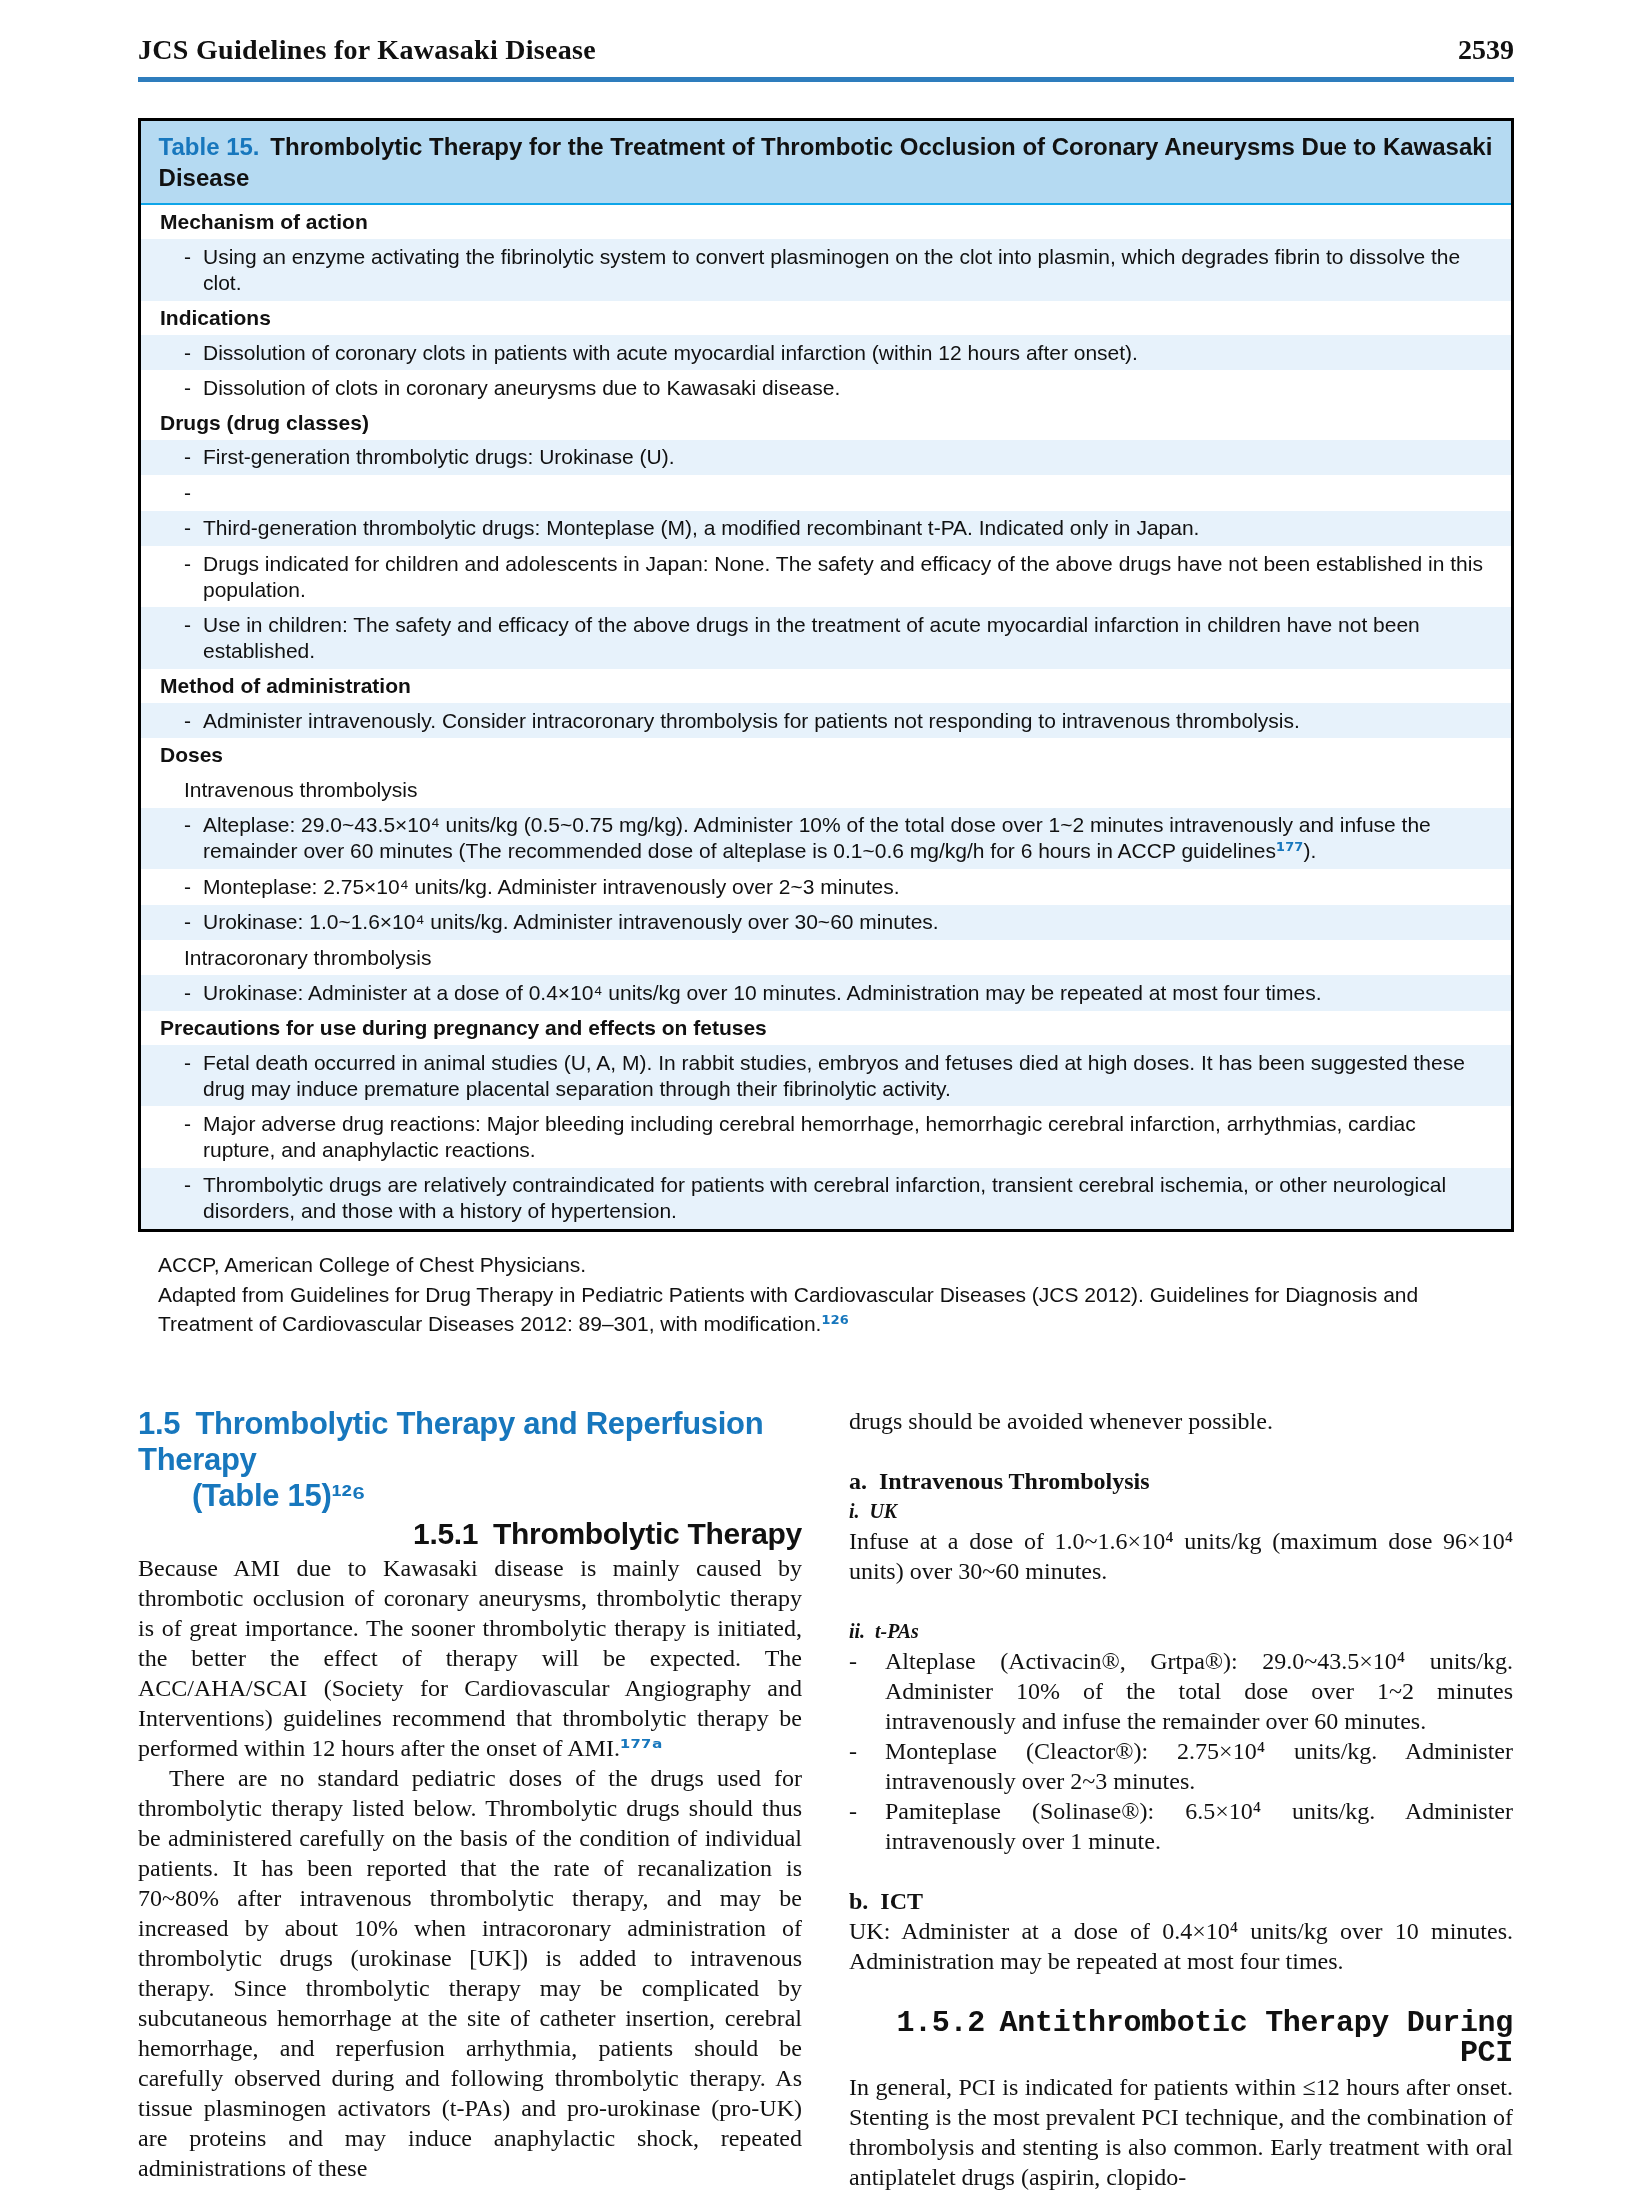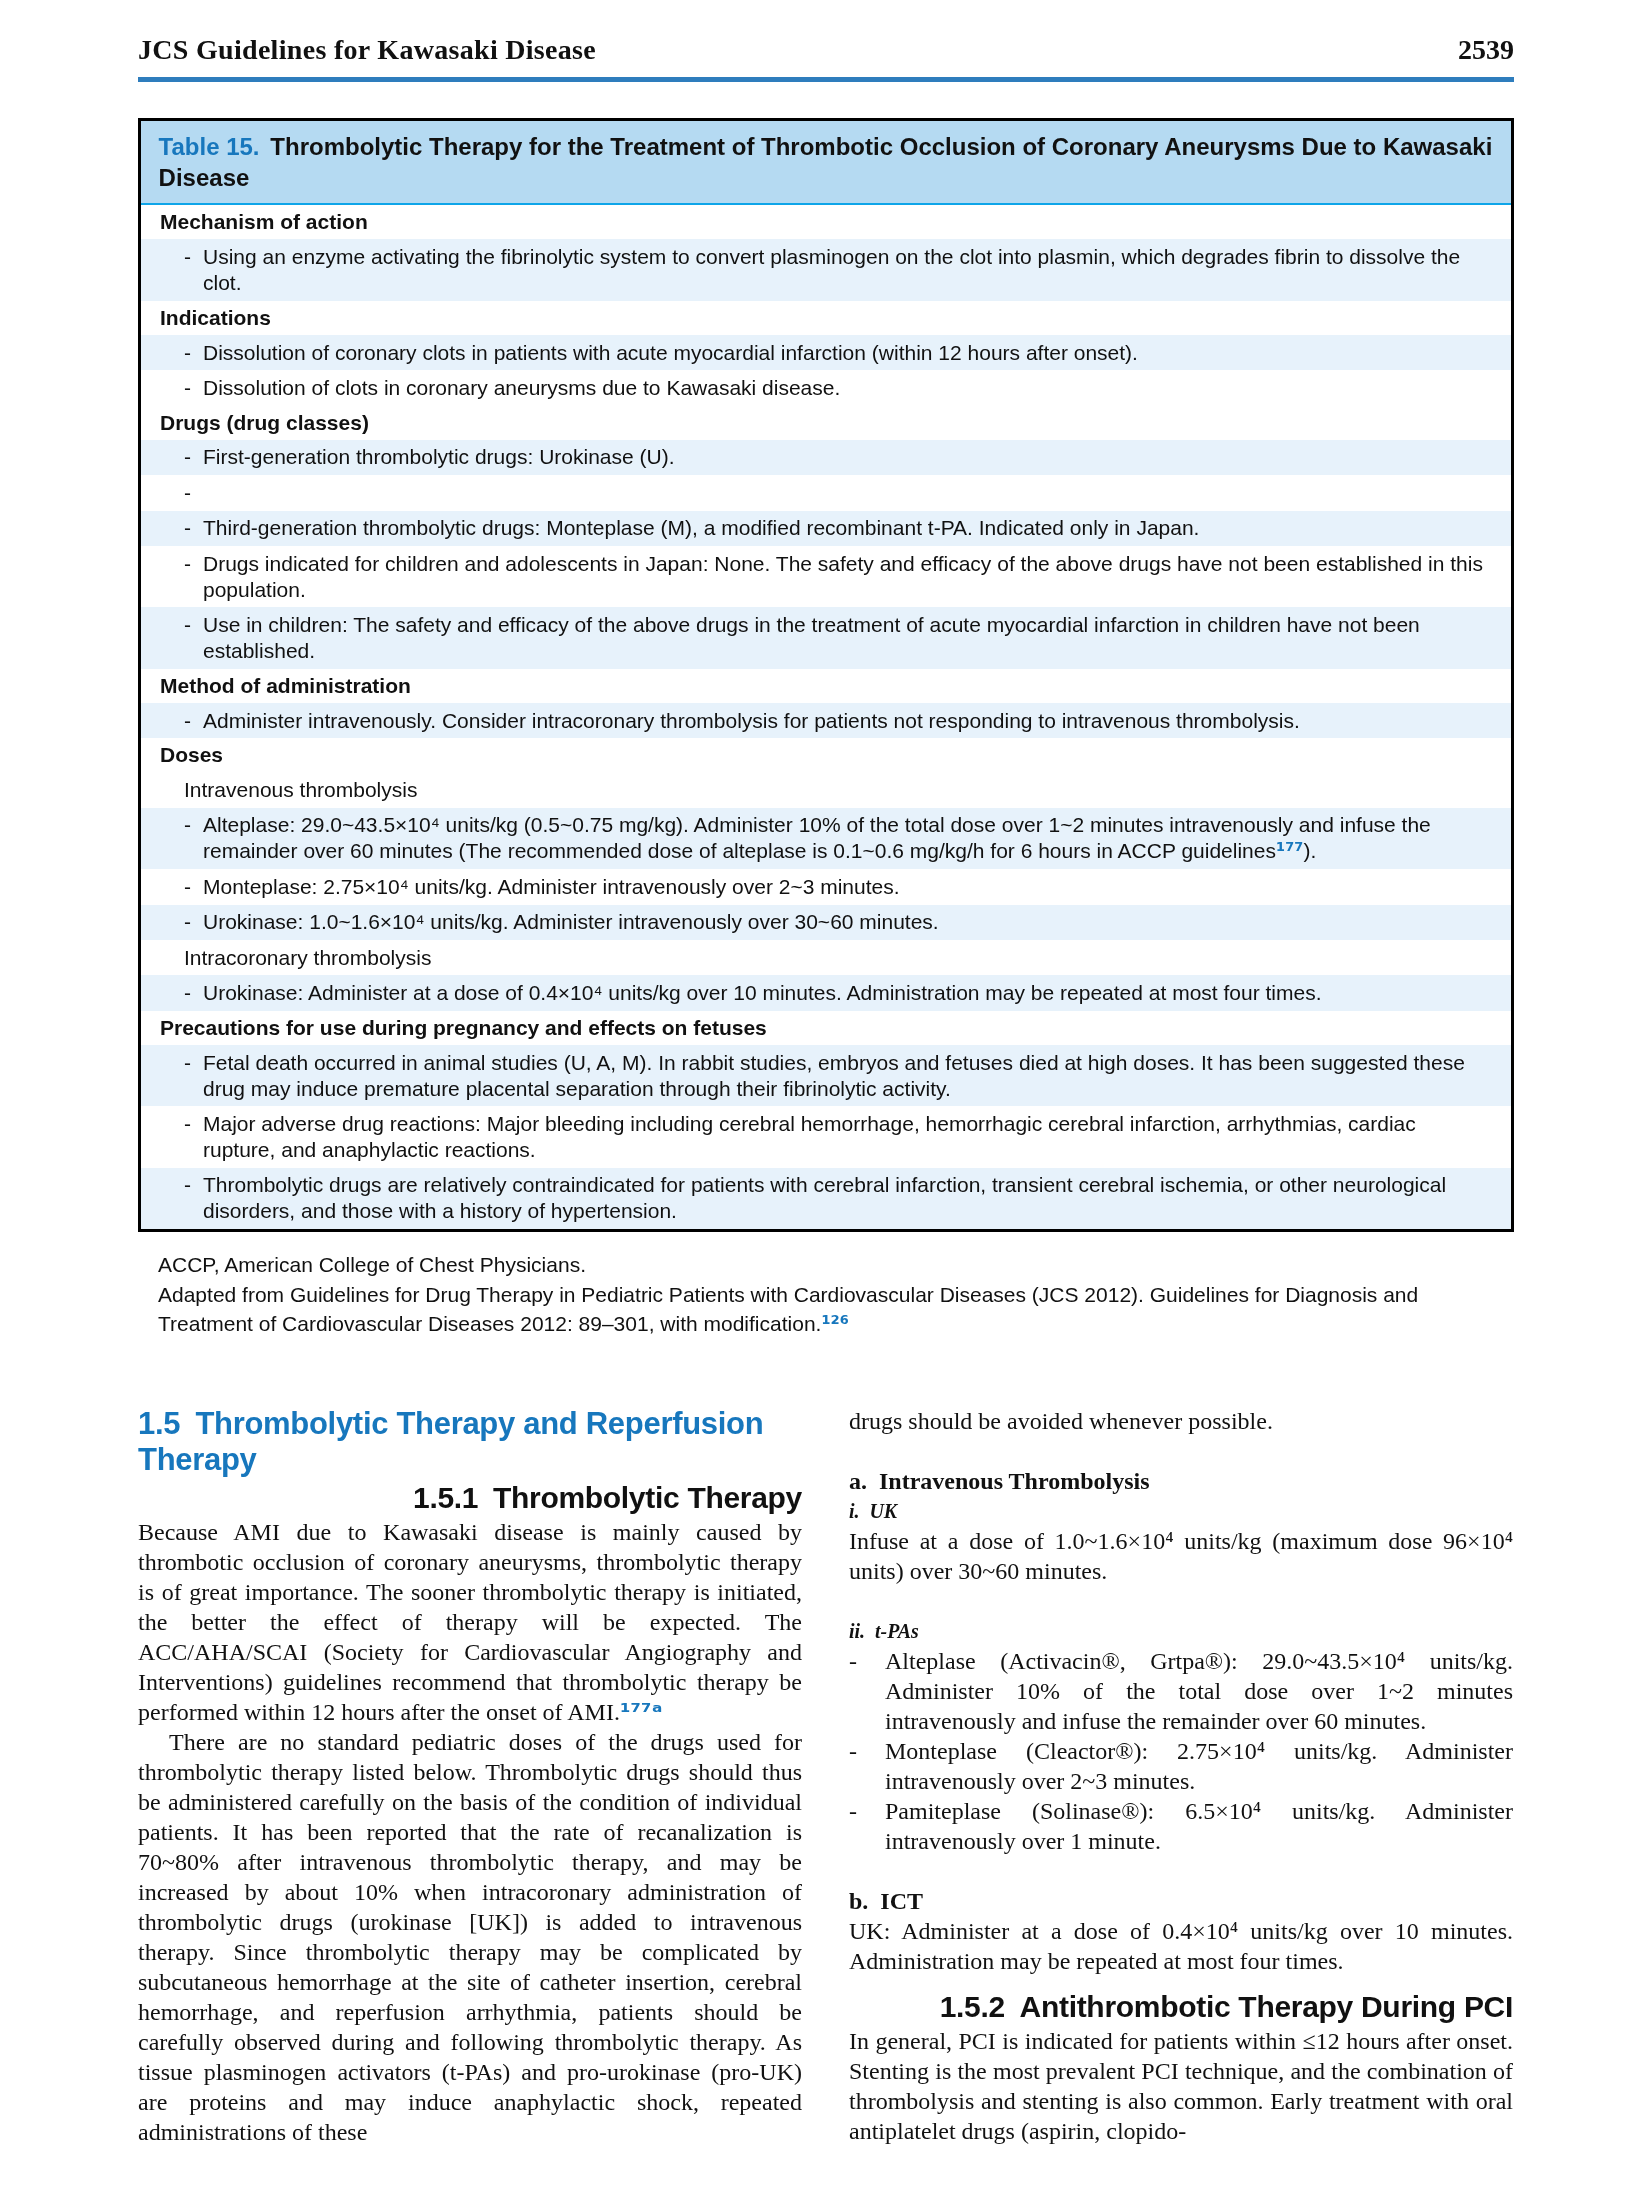--- a/index.html
+++ b/index.html
@@ -66,21 +66,21 @@
     color:var(--blue);font-weight:bold;
     font-size:31px;line-height:1.16;letter-spacing:-0.3px;
     text-align:left;
   }
   .sec-head .l2{display:block;margin-left:54px;}
   .sub-head{
     font-family:"Liberation Sans","DejaVu Sans",sans-serif;
     font-weight:bold;font-size:30px;letter-spacing:-0.3px;
     margin:5.4px 0 4px;text-align:right;
   }
-  .sub-head.spaced{margin-top:16px;}
+  .sub-head.spaced{margin-top:32px;font-family:Liberation Mono, monospace;}
   .p{margin:0;}
   .p.indent{text-indent:31px;}
   .serif-head{font-weight:bold;text-align:left;}
   .serif-head.gap{margin-top:30px;}
   .serif-head.ital{font-style:italic;}
   .tpa-item{display:flex;}
   .tpa-item .mk2{flex:0 0 36px;}
   .tpa-item .tx2{flex:1;}
 
   
@@ -197,20 +197,21 @@
     <div class="footnotes">
       <p>ACCP, American College of Chest Physicians.</p>
       <p><span>Adapted from Guidelines for Drug Therapy in Pediatric Patients with Cardiovascular Diseases (JCS 2012). Guidelines for Diagnosis and Treatment of Cardiovascular Diseases 2012: 89–301, with modification.</span><span class="ref">¹²⁶</span></p>
     </div>
 
     <div class="columns">
 
       <div class="col">
         <h2 class="sec-head">
           <span class="l1">1.5 Thrombolytic Therapy and Reperfusion Therapy</span>
+          <span class="l2">(Table 15)¹²⁶</span>
         </h2>
         <h3 class="sub-head">1.5.1 Thrombolytic Therapy</h3>
         <p class="p"><span>Because AMI due to Kawasaki disease is mainly caused by thrombotic occlusion of coronary aneurysms, thrombolytic therapy is of great importance. The sooner thrombolytic therapy is initiated, the better the effect of therapy will be expected. The ACC/AHA/SCAI (Society for Cardiovascular Angiography and Interventions) guidelines recommend that thrombolytic therapy be performed within 12 hours after the onset of AMI.</span><span class="ref">¹⁷⁷ᵃ</span></p>
         <p class="p indent">There are no standard pediatric doses of the drugs used for thrombolytic therapy listed below. Thrombolytic drugs should thus be administered carefully on the basis of the condition of individual patients. It has been reported that the rate of recanalization is 70~80% after intravenous thrombolytic therapy, and may be increased by about 10% when intracoronary administration of thrombolytic drugs (urokinase [UK]) is added to intravenous therapy. Since thrombolytic therapy may be complicated by subcutaneous hemorrhage at the site of catheter insertion, cerebral hemorrhage, and reperfusion arrhythmia, patients should be carefully observed during and following thrombolytic therapy. As tissue plasminogen activators (t-PAs) and pro-urokinase (pro-UK) are proteins and may induce anaphylactic shock, repeated administrations of these</p>
       </div>
 
       <div class="col">
         <p class="p">drugs should be avoided whenever possible.</p>
 
         <h4 class="serif-head gap">a. Intravenous Thrombolysis</h4>

